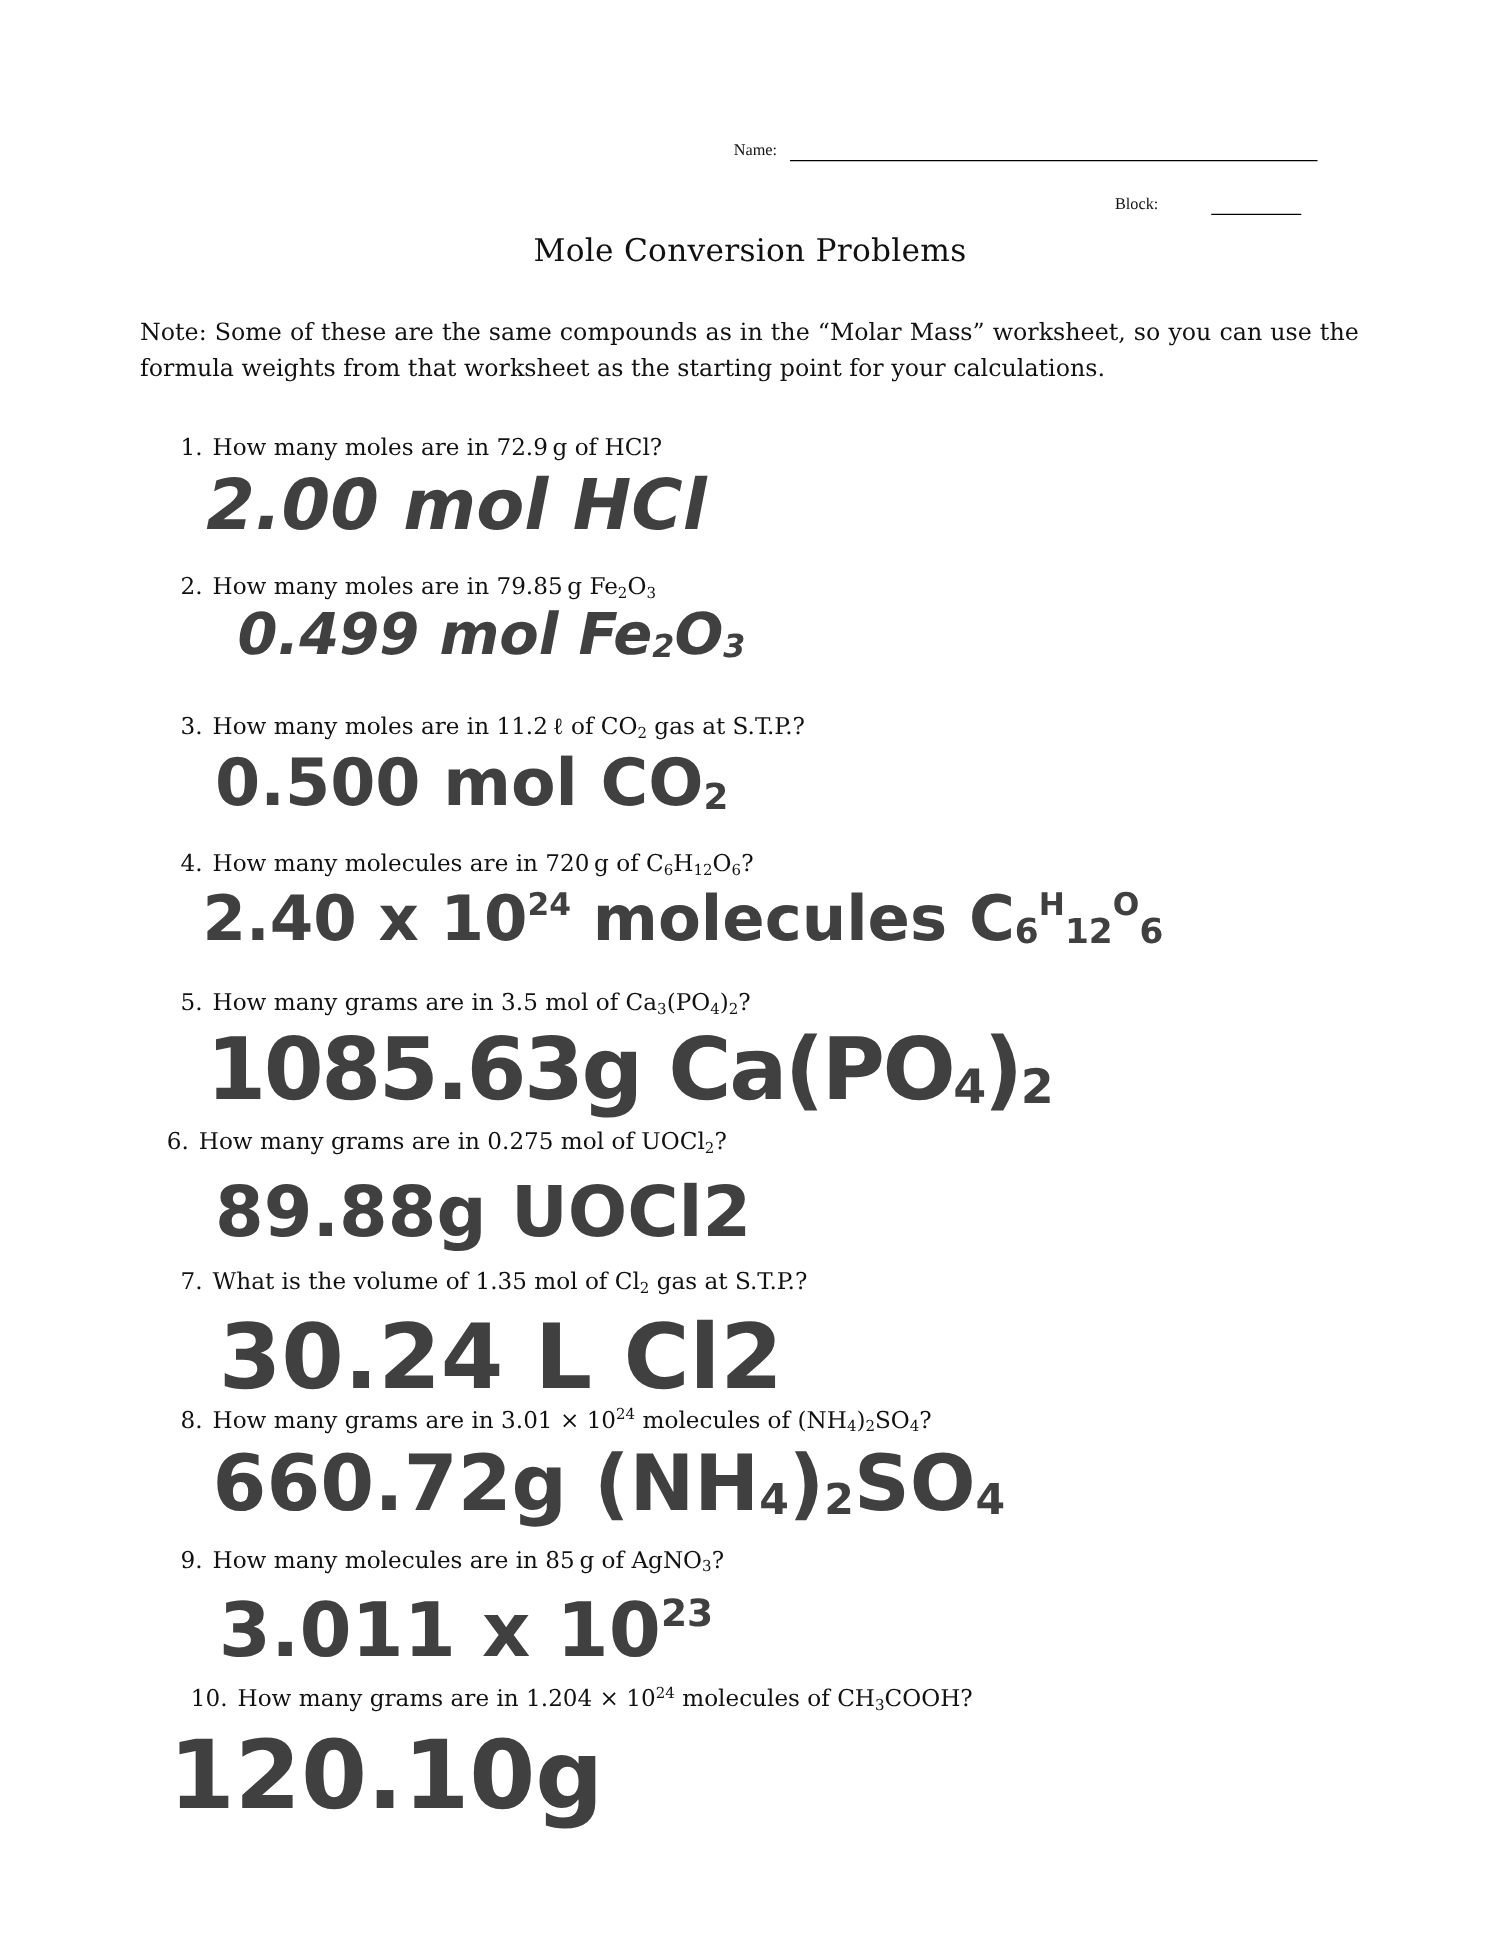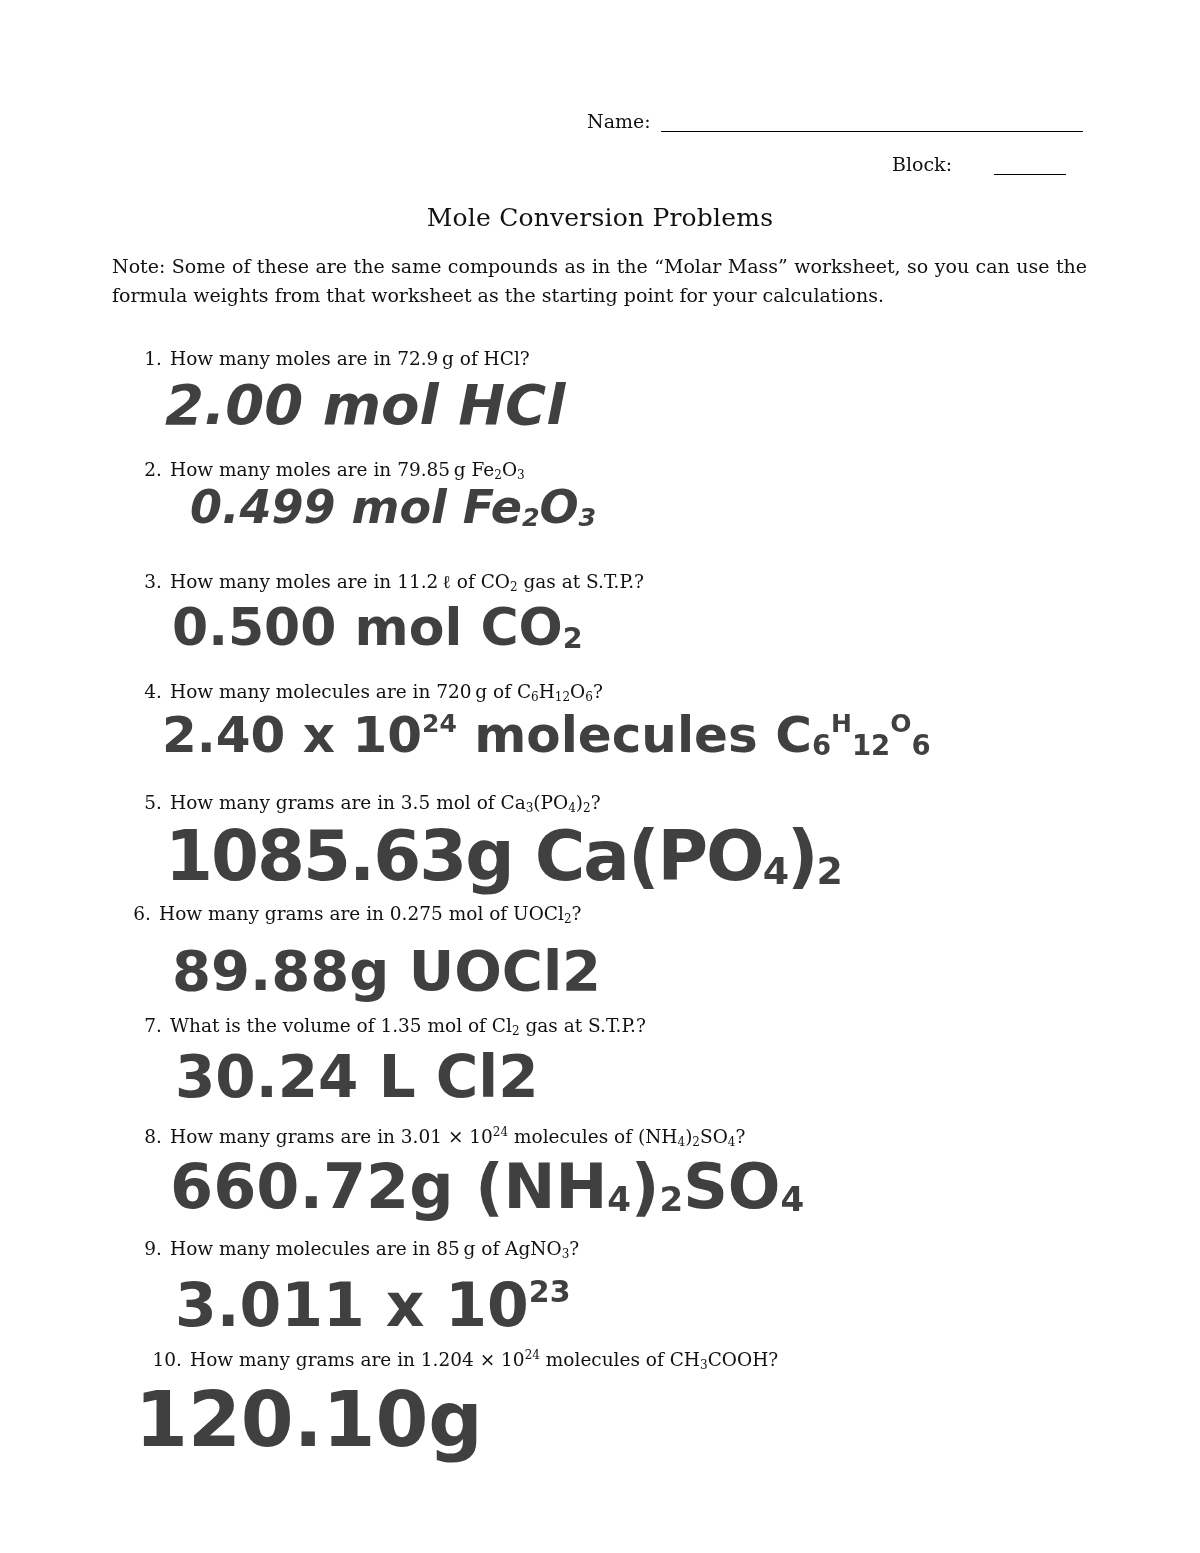--- a/index.html
+++ b/index.html
@@ -1,28 +1,28 @@
 <!DOCTYPE html>
 <html><head>
 <meta charset="utf-8">
 <style>
   html, body { margin: 0; padding: 0; background: #ffffff; }
   body {
     width: 1200px; height: 1553px; position: relative; overflow: hidden;
     font-family: "DejaVu Serif", "Liberation Serif", serif;
     color: #111;
   }
-  .hdr-line { position: absolute; font-size: 19px; display: flex; align-items: flex-end; }
+  .hdr-line { position: absolute; font-size: 13px; display: flex; align-items: center; font-family: Liberation Serif, serif; }
   .hdr-line .blank { border-bottom: 1.5px solid #000; height: 18px; margin-left: 10px; }
   #name-line { left: 587px; top: 110px; }
   #name-line .blank { width: 422px; }
   #block-line { left: 892px; top: 153px; gap: 32px; }
   #block-line .blank { width: 72px; }
   .title {
-    position: absolute; top: 203px; left: 0; width: 1200px; text-align: center;
+    position: absolute; top: 186px; left: 0; width: 1200px; text-align: center;
     font-size: 25px; letter-spacing: 0.2px;
   }
   .note {
     position: absolute; top: 252px; left: 112px; width: 975px;
     font-size: 19px; line-height: 29px; text-align: justify;
   }
   .q {
     position: absolute; font-size: 18.5px; white-space: nowrap;
   }
   .q .num { display: inline-block; width: 32px; text-align: right; margin-right: 8px; }
@@ -86,21 +86,21 @@
 </div>
 
 <div class="q" style="left:119px; top:903px;">
   <span class="num">6.</span><span>How many grams are in 0.275 mol of UOCl</span><sub>2</sub><span>?</span>
 </div>
 <div class="ans" style="left:172px; top:938px; font-size:56px; font-style:normal;">89.88g UOCl2</div>
 
 <div class="q" style="left:130px; top:1015px;">
   <span class="num">7.</span><span>What is the volume of 1.35 mol of Cl</span><sub>2</sub><span> gas at S.T.P.?</span>
 </div>
-<div class="ans" style="left:175px; top:1043px; font-size:58px; font-style:normal;">30.24 L Cl2</div>
+<div class="ans" style="left:175px; top:1043px; font-size:72px; font-style:normal;">30.24 L Cl2</div>
 
 <div class="q" style="left:130px; top:1126px;">
   <span class="num">8.</span><span>How many grams are in 3.01 × 10</span><sup>24</sup><span> molecules of (NH</span><sub>4</sub><span>)</span><sub>2</sub><span>SO</span><sub>4</sub><span>?</span>
 </div>
 <div class="ans" style="left:170px; top:1150px; font-size:62px; font-style:normal;">
   <span>660.72g (NH</span><sub>4</sub><span>)</span><sub>2</sub><span>SO</span><sub>4</sub>
 </div>
 
 <div class="q" style="left:130px; top:1238px;">
   <span class="num">9.</span><span>How many molecules are in 85 g of AgNO</span><sub>3</sub><span>?</span>

